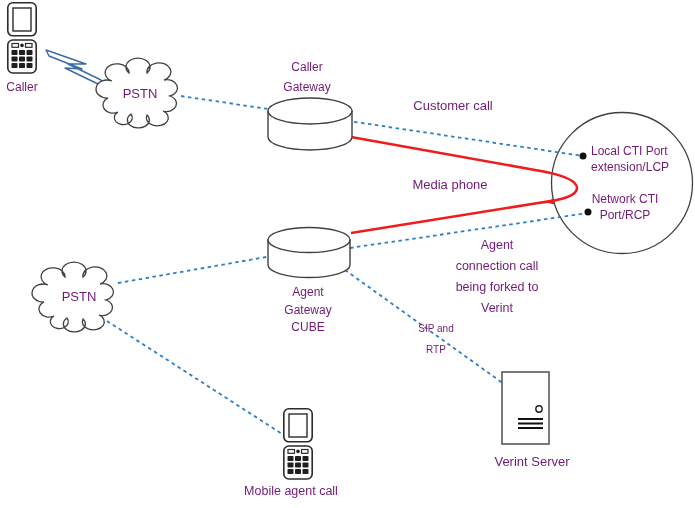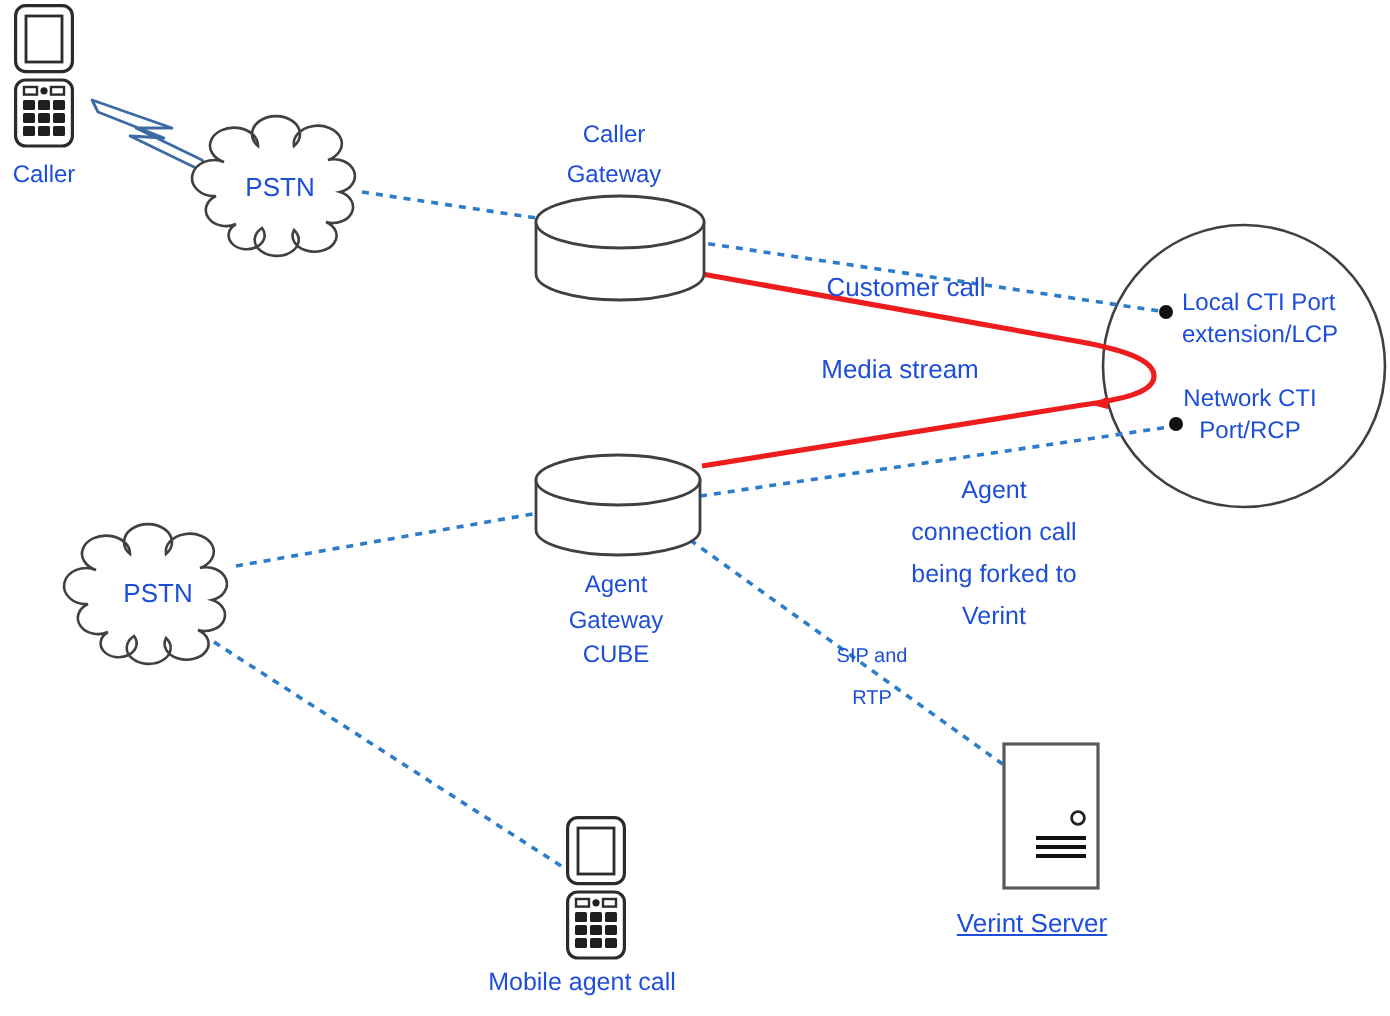--- a/index.html
+++ b/index.html
@@ -3,21 +3,21 @@
 <meta charset="utf-8">
 <style>
   html,body{margin:0;padding:0;background:#ffffff;}
   #stage{
     position:relative;width:695px;height:508px;background:#ffffff;overflow:hidden;
     font-family:"Liberation Sans",sans-serif;color:#1a1a1a;
   }
   #stage svg{position:absolute;left:0;top:0;}
   .lbl{
     position:absolute;white-space:pre-line;line-height:1.15;
-    color:#1d4ed8;font-family:"Liberation Sans",sans-serif;
+    color:#701a75;font-family:"Liberation Sans",sans-serif;
   }
   .c{text-align:center;}
   .f12{font-size:12px;}
   .f13{font-size:13px;}
 </style>
 </head>
 <body>
 
 <div id="stage">
 
@@ -99,32 +99,32 @@
       <line x1="518" y1="423.5" x2="543" y2="423.5"></line>
       <line x1="518" y1="428" x2="543" y2="428"></line>
     </g>
   </g>
 </svg>
 
 <div class="lbl f12 c" style="left:0px;   top:81px;  width:44px;">Caller</div>
 <div class="lbl f13 c" style="left:100px; top:87px;  width:80px;">PSTN</div>
 <div class="lbl f12 c" style="left:257px; top:57px;  width:100px; line-height:20px;">Caller
 Gateway</div>
-<div class="lbl f13 c" style="left:398px; top:99px;  width:110px;margin-top:38px;">Customer call</div>
-<div class="lbl f13 c" style="left:395px; top:178px; width:110px;">Media stream</div>
+<div class="lbl f13 c" style="left:398px; top:99px;  width:110px;">Customer call</div>
+<div class="lbl f13 c" style="left:395px; top:178px; width:110px;">Media phone</div>
 <div class="lbl f12" style="left:591px; top:143px; width:90px; line-height:16px;">Local CTI Port
 extension/LCP</div>
 <div class="lbl f12 c" style="left:584px; top:191px; width:82px; line-height:16px;">Network CTI
 Port/RCP</div>
 <div class="lbl f12 c" style="left:258px; top:284px; width:100px; line-height:17.5px;">Agent
 Gateway
 CUBE</div>
 <div class="lbl f13 c" style="left:442px; top:235px; width:110px; line-height:21px; font-size:12.5px;">Agent
 connection call
 being forked to
 Verint</div>
 <div class="lbl c" style="left:398px; top:318px; width:76px; line-height:21px; font-size:10px;">SIP and
 RTP</div>
 <div class="lbl f13 c" style="left:39px;  top:290px; width:80px;">PSTN</div>
-<div class="lbl f13 c" style="left:461px; top:455px; width:110px;text-decoration:underline;">Verint Server</div>
+<div class="lbl f13 c" style="left:477px; top:455px; width:110px;">Verint Server</div>
 <div class="lbl c" style="left:231px; top:484px; width:120px; font-size:12.5px;">Mobile agent call</div>
 
 </div>
 
 </body></html>

